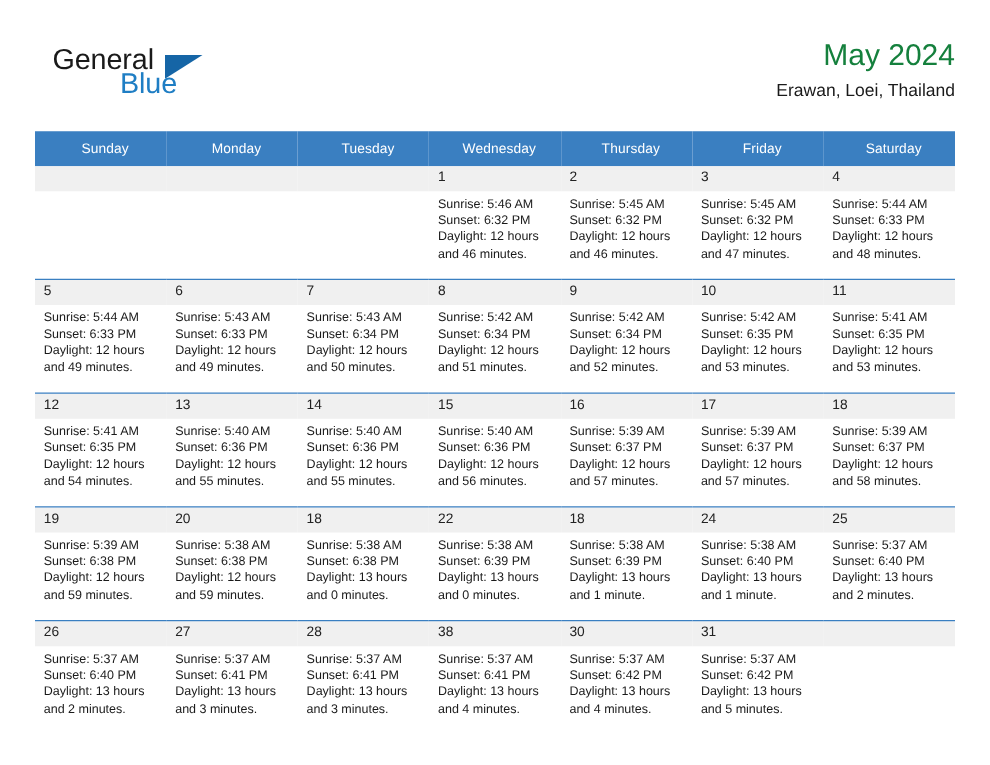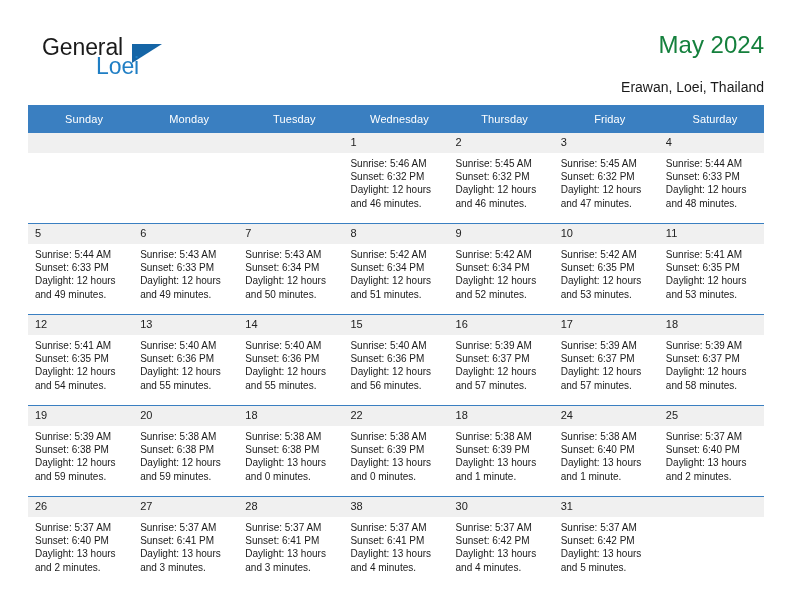--- a/index.html
+++ b/index.html
@@ -75,21 +75,21 @@
     font-weight: normal;
     color: #15803d;
     line-height: 34px;
     white-space: nowrap;
   }
   .cal-subtitle {
     font-size: 14px;
     font-weight: normal;
     color: #1a1a1a;
     line-height: 20px;
-    margin-top: 15px;
+    margin-top: 0;
     white-space: nowrap;
   }
 
   
   .calendar {
     position: absolute;
     left: 28px;
     top: 105px;
     width: 736px;
   }
@@ -146,21 +146,21 @@
 </head>
 <body>
 
 <div class="page">
 
   <div class="header">
 
     <div class="brand">
       <span class="brand-general">General</span>
       <span class="brand-triangle"></span>
-      <span class="brand-blue">Loei</span>
+      <span class="brand-blue">Blue</span>
     </div>
 
     <div class="title-block">
       <div class="cal-title">May 2024</div>
       <div class="cal-subtitle">Erawan, Loei, Thailand</div>
     </div>
 
   </div>
 
   <div class="calendar">

